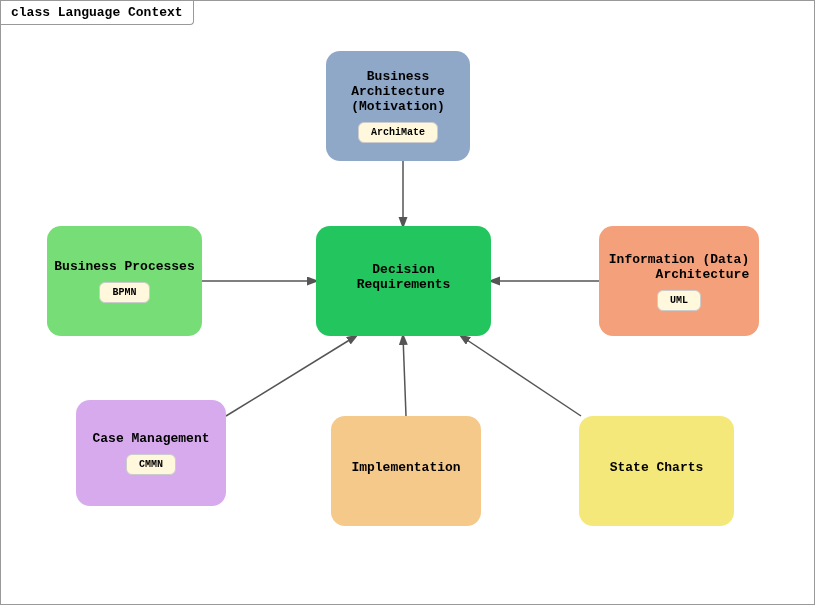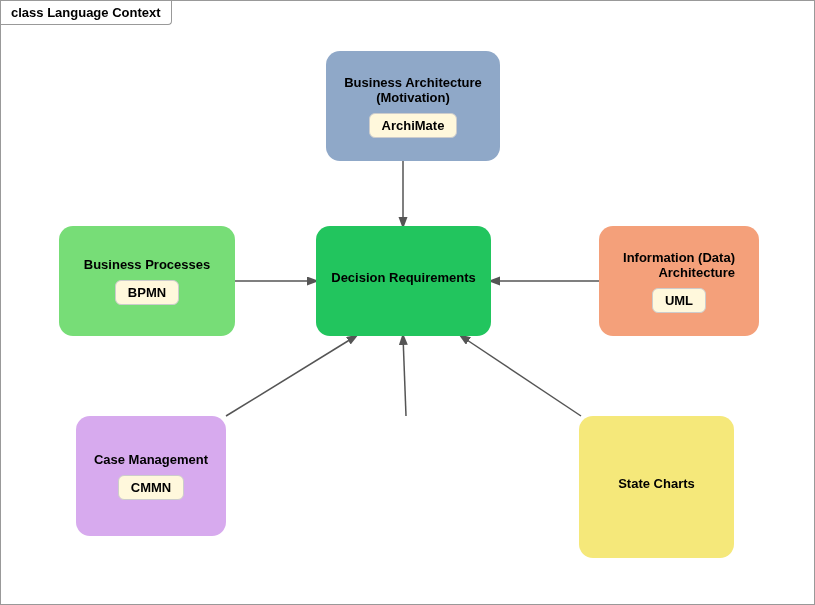--- a/index.html
+++ b/index.html
@@ -8,20 +8,21 @@
       height: 605px;
       background: #fff;
       font-family: Arial, sans-serif;
       overflow: hidden;
     }
     .diagram-container {
       position: relative;
       width: 815px;
       height: 605px;
       border: 1.5px solid #999;
+      font-family: Liberation Mono, monospace;
     }
     .diagram-title {
       position: absolute;
       top: 0;
       left: 0;
       border: 1.5px solid #999;
       border-top: none;
       border-left: none;
       padding: 4px 10px;
       font-size: 13px;
@@ -42,76 +43,76 @@
       font-size: 13px;
       font-weight: bold;
       margin-bottom: 8px;
       padding: 0 6px;
     }
     .node-badge {
       background: #fff8dc;
       border: 1px solid #ccc;
       border-radius: 6px;
       padding: 4px 12px;
-      font-size: 13px;
+      font-size: 10px;
       font-weight: bold;
     }
     
     .node-ba {
-      width: 174px;
+      width: 144px;
       height: 110px;
       background: #8fa8c8;
       top: 50px;
       left: 325px;
     }
     
     .node-dr {
       width: 175px;
       height: 110px;
       background: #22c55e;
       top: 225px;
       left: 315px;
     }
     
     .node-bp {
-      width: 176px;
+      width: 155px;
       height: 110px;
       background: #77dd77;
       top: 225px;
-      left: 58px;
+      left: 46px;
     }
     
     .node-ida {
       width: 160px;
       height: 110px;
       background: #f4a07a;
       top: 225px;
       left: 598px;
       text-align: right;
     }
     
     .node-cm {
       width: 150px;
-      height: 120px;
+      height: 106px;
       background: #d7aaee;
-      top: 415px;
+      top: 399px;
       left: 75px;
     }
     
     .node-impl {
       width: 150px;
       height: 110px;
       background: #f5c98a;
       top: 415px;
       left: 330px;
     }
     
     .node-sc {
       width: 155px;
-      height: 142px;
+      height: 110px;
       background: #f5e87a;
       top: 415px;
       left: 578px;
     }
 
     svg.arrows {
       position: absolute;
       top: 0;
       left: 0;
       width: 815px;
@@ -162,17 +163,20 @@
   <div class="node node-ida">
     <div class="node-title">Information (Data)<br>Architecture</div>
     <div class="node-badge">UML</div>
   </div>
 
   <div class="node node-cm">
     <div class="node-title">Case Management</div>
     <div class="node-badge">CMMN</div>
   </div>
 
+  <div class="node node-impl">
+    <div class="node-title">Implementation</div>
+  </div>
 
   <div class="node node-sc">
     <div class="node-title">State Charts</div>
   </div>
 </div>
 
 </body></html>

